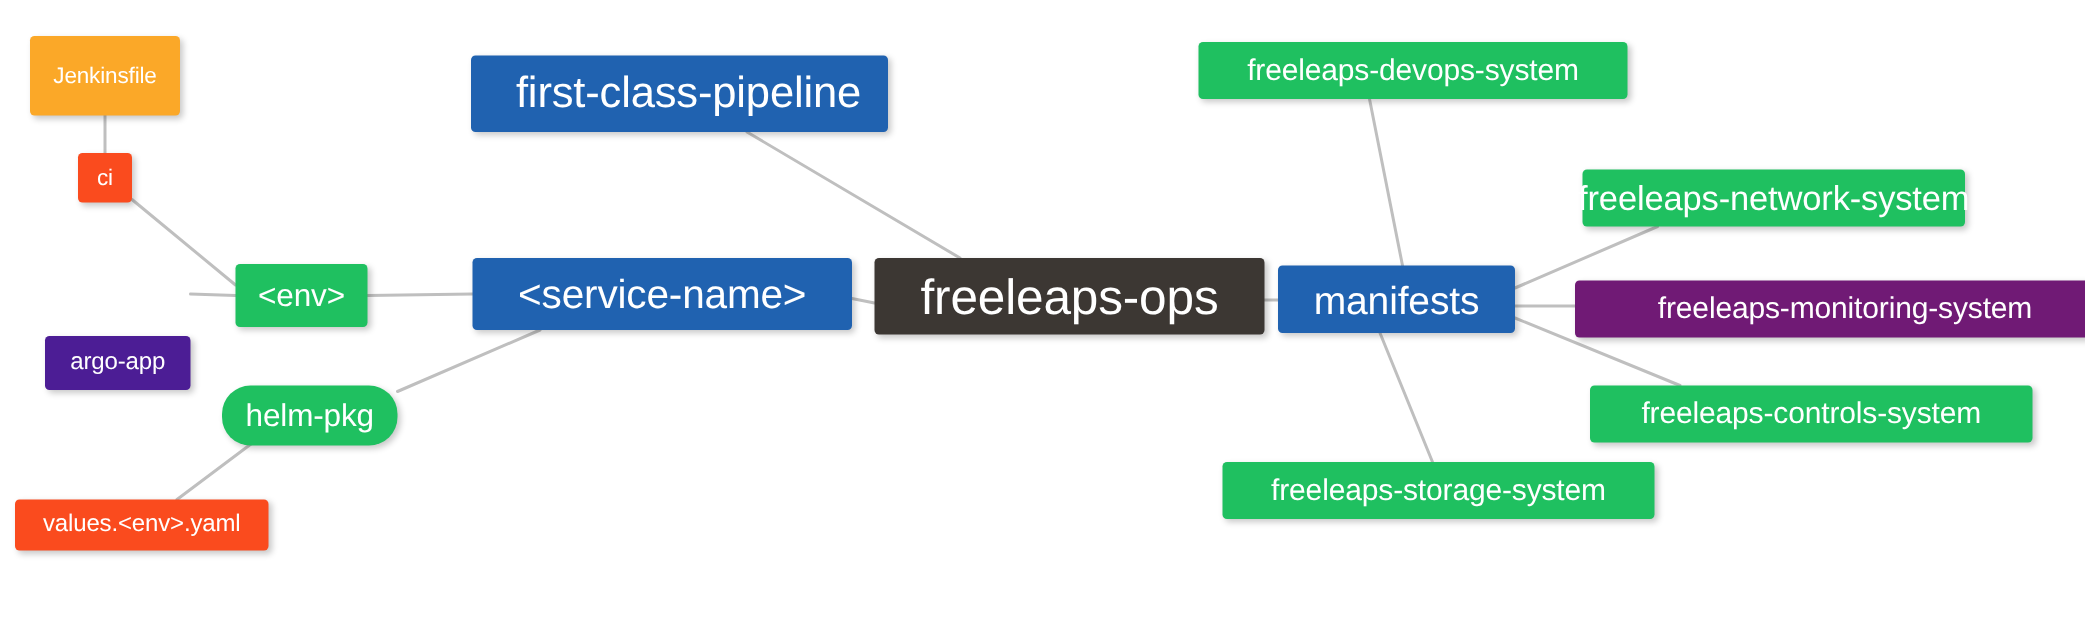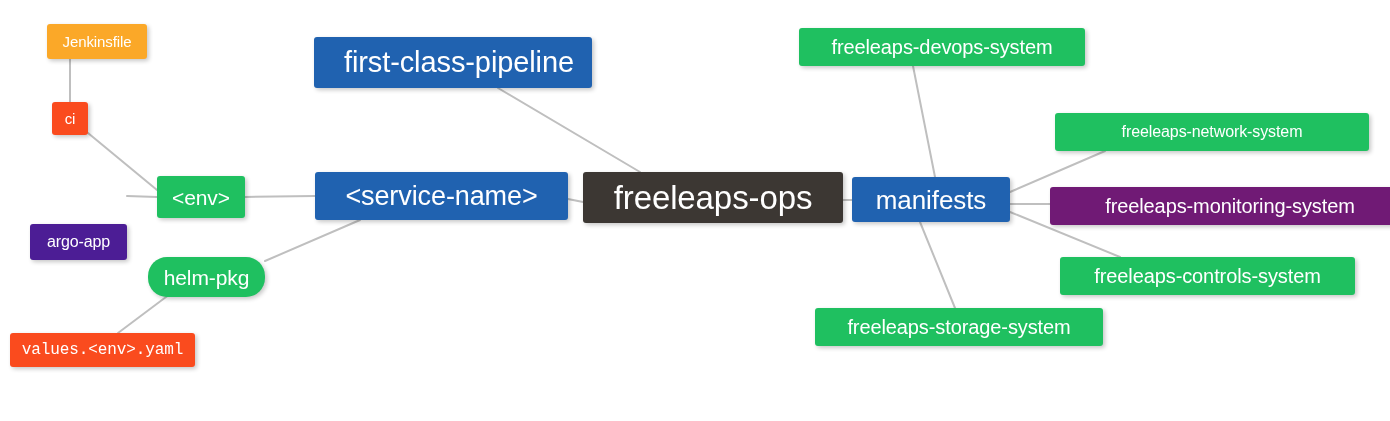--- a/index.html
+++ b/index.html
@@ -58,54 +58,54 @@
       <line x1="568" y1="199" x2="583" y2="202" stroke="#bfbfbf" stroke-width="2" stroke-linecap="round"></line>
       <line x1="498" y1="88" x2="640" y2="172" stroke="#bfbfbf" stroke-width="2" stroke-linecap="round"></line>
       <line x1="843" y1="200" x2="852" y2="200" stroke="#bfbfbf" stroke-width="2" stroke-linecap="round"></line>
       <line x1="935" y1="177" x2="913" y2="66" stroke="#bfbfbf" stroke-width="2" stroke-linecap="round"></line>
       <line x1="1010" y1="192" x2="1105" y2="151" stroke="#bfbfbf" stroke-width="2" stroke-linecap="round"></line>
       <line x1="1010" y1="204" x2="1050" y2="204" stroke="#bfbfbf" stroke-width="2" stroke-linecap="round"></line>
       <line x1="1010" y1="212" x2="1120" y2="257" stroke="#bfbfbf" stroke-width="2" stroke-linecap="round"></line>
       <line x1="920" y1="222" x2="955" y2="308" stroke="#bfbfbf" stroke-width="2" stroke-linecap="round"></line>
     </svg>
   <div id="node-layer">
-      <div class="node" style="left: 20px; top: 24px; width: 100px; height: 35px; background: rgb(251, 168, 40); font-size: 15px; margin-left: 27px;">
+      <div class="node" style="left: 20px; top: 24px; width: 100px; height: 53px; background: rgb(251, 168, 40); font-size: 15px;">
         <span class="node-label">Jenkinsfile</span>
       </div>
       <div class="node" style="left: 52px; top: 102px; width: 36px; height: 33px; background: rgb(250, 75, 30); font-size: 15px;">
         <span class="node-label">ci</span>
       </div>
       <div class="node" style="left: 30px; top: 184px; width: 97px; height: 36px; background: #4c1d95; font-size: 16px; margin-top: 40px;">
         <span class="node-label">argo-app</span>
       </div>
       <div class="node" style="left: 157px; top: 176px; width: 88px; height: 42px; background: rgb(31, 192, 96); font-size: 21px;">
         <span class="node-label">&lt;env&gt;</span>
       </div>
       <div class="node" style="left: 148px; top: 257px; width: 117px; height: 40px; background: rgb(31, 192, 96); font-size: 21px; border-radius: 19px;">
         <span class="node-label">helm-pkg</span>
       </div>
-      <div class="node" style="left: 10px; top: 333px; width: 185px; height: 34px; background: rgb(250, 75, 30); font-size: 16px; font-family: Liberation Mono, monospace;">
+      <div class="node" style="left: 10px; top: 333px; width: 169px; height: 34px; background: rgb(250, 75, 30); font-size: 16px;">
         <span class="node-label">values.&lt;env&gt;.yaml</span>
       </div>
       <div class="node" style="left: 314px; top: 37px; width: 278px; height: 51px; background: rgb(32, 98, 176); font-size: 29px; padding-left: 22px;">
         <span class="node-label">first-class-pipeline</span>
       </div>
       <div class="node" style="left: 315px; top: 172px; width: 253px; height: 48px; background: rgb(32, 98, 176); font-size: 27px; text-align: center;">
         <span class="node-label">&lt;service-name&gt;</span>
       </div>
       <div class="node" style="left: 583px; top: 172px; width: 260px; height: 51px; background: rgb(60, 55, 51); font-size: 33px;">
         <span class="node-label">freeleaps-ops</span>
       </div>
       <div class="node" style="left: 852px; top: 177px; width: 158px; height: 45px; background: rgb(32, 98, 176); font-size: 26px;">
         <span class="node-label">manifests</span>
       </div>
       <div class="node" style="left: 799px; top: 28px; width: 286px; height: 38px; background: rgb(31, 192, 96); font-size: 20px;">
         <span class="node-label">freeleaps-devops-system</span>
       </div>
-      <div class="node" style="left: 1055px; top: 113px; width: 314px; height: 38px; background: rgb(31, 192, 96); font-size: 16px;">
+      <div class="node" style="left: 1055px; top: 113px; width: 255px; height: 38px; background: rgb(31, 192, 96); font-size: 23px;">
         <span class="node-label">freeleaps-network-system</span>
       </div>
       <div class="node" style="left: 1050px; top: 187px; width: 360px; height: 38px; background: #701a75; font-size: 20px;">
         <span class="node-label">freeleaps-monitoring-system</span>
       </div>
       <div class="node" style="left: 1060px; top: 257px; width: 295px; height: 38px; background: rgb(31, 192, 96); font-size: 20px;">
         <span class="node-label">freeleaps-controls-system</span>
       </div>
       <div class="node" style="left: 815px; top: 308px; width: 288px; height: 38px; background: rgb(31, 192, 96); font-size: 20px;">
         <span class="node-label">freeleaps-storage-system</span>

